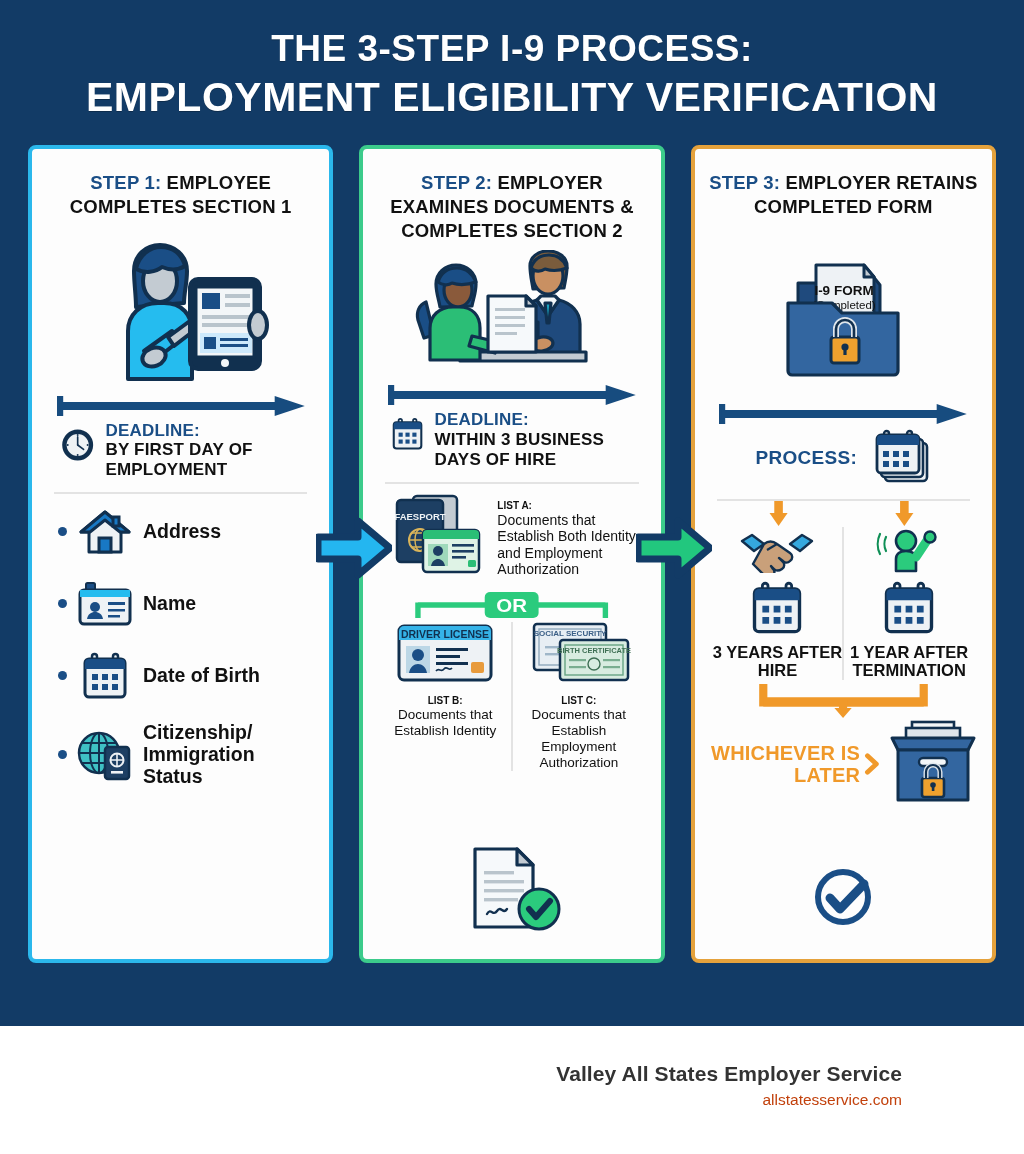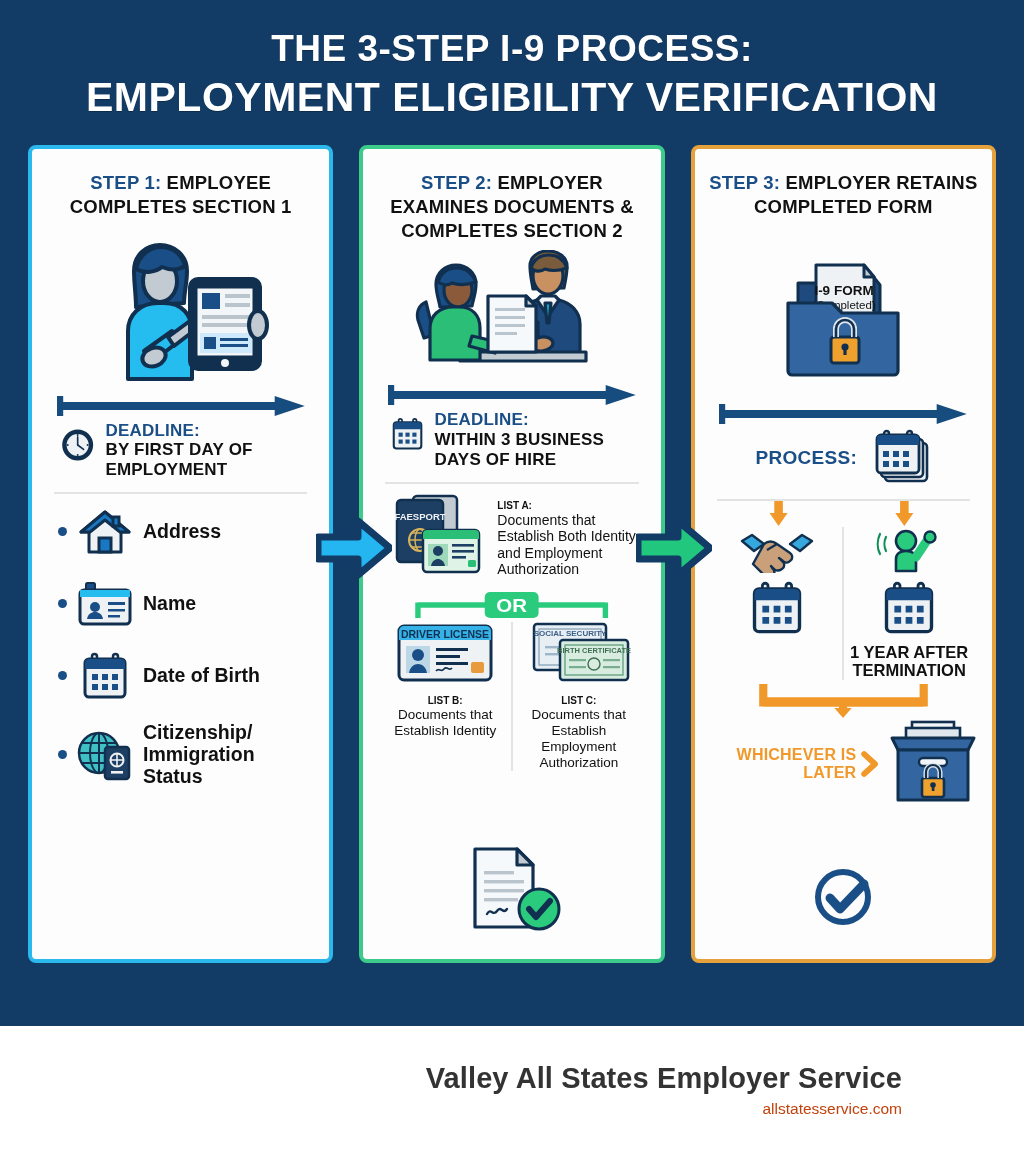--- a/index.html
+++ b/index.html
@@ -79,33 +79,33 @@
   
   .dur-row { display: flex; align-items: center; justify-content: center; gap: 16px; width: 94%; }
   .dur-label { color: #1A4E86; font-weight: bold; font-size: 19px; letter-spacing: .3px; }
 
   .two-col { display: flex; width: 100%; padding: 0 4px; }
   .tc { flex: 1; display: flex; flex-direction: column; align-items: center; }
   .tc.left { border-right: 2px solid #e3e3e3; }
   .tc-label { font-size: 16.5px; font-weight: bold; color: #111; text-align: center; line-height: 1.14; margin-top: 4px; }
 
   .later-row { display: flex; align-items: center; justify-content: center; gap: 4px; width: 100%; margin-top: 2px; }
-  .later-txt { color: #F0992A; font-weight: bold; font-size: 16px; line-height: 1.12; text-align: right; letter-spacing: .2px; }
+  .later-txt { color: #F0992A; font-weight: bold; font-size: 20px; line-height: 1.12; text-align: right; letter-spacing: .2px; }
 
   
   .connector { position: absolute; top: 372px; width: 76px; height: 62px; z-index: 5; }
   .connector.a { left: 288px; }
   .connector.b { left: 608px; }
 
   
   .footer {
     position: absolute; left: 0; bottom: 0; width: 1024px; height: 128px;
     background: #ffffff; text-align: right; padding: 36px 122px 0 0;
   }
-  .brand { font-size: 29px; font-weight: bold; color: #333; letter-spacing: .1px; padding-left: 46px; }
+  .brand { font-size: 21px; font-weight: bold; color: #333; letter-spacing: .1px; padding-left: 46px; }
   .site { font-size: 15.5px; color: #c2410c; margin-top: 5px; }
 
   .spacer { flex: 1 1 auto; }
 </style>
 </head>
 <body>
 
 <div class="title-block">
   <div class="title-line l1">THE 3-STEP I-9 PROCESS:</div>
   <div class="title-line l2">EMPLOYMENT ELIGIBILITY VERIFICATION</div>
@@ -521,20 +521,21 @@
             <g fill="#1a4e86">
               <rect x="11" y="22" width="6" height="6"></rect>
                 <rect x="21" y="22" width="6" height="6"></rect>
                 <rect x="31" y="22" width="6" height="6"></rect>
               <rect x="11" y="32" width="6" height="6"></rect>
                 <rect x="21" y="32" width="6" height="6"></rect>
                 <rect x="31" y="32" width="6" height="6"></rect>
             </g>
           </svg>
         </span>
+        <div class="tc-label">3 YEARS AFTER HIRE</div>
       </div>
       <div class="tc">
         <span>
           <svg width="78" height="46" viewBox="0 0 78 46">
             <g stroke="#0f8f56" stroke-width="2.2" fill="none" stroke-linecap="round">
               <path d="M16 10c-2 4-2 10 0 14"></path>
                 <path d="M10 7c-3 6-3 14 0 20"></path>
             </g>
             <circle cx="36" cy="14" r="10" fill="#2BCB7D" stroke="#11304f" stroke-width="2.6"></circle>
             <path d="M26 44V32c0-5 4-8 10-8s10 3 10 8v12z" fill="#2BCB7D" stroke="#11304f" stroke-width="2.6" stroke-linejoin="round"></path>

